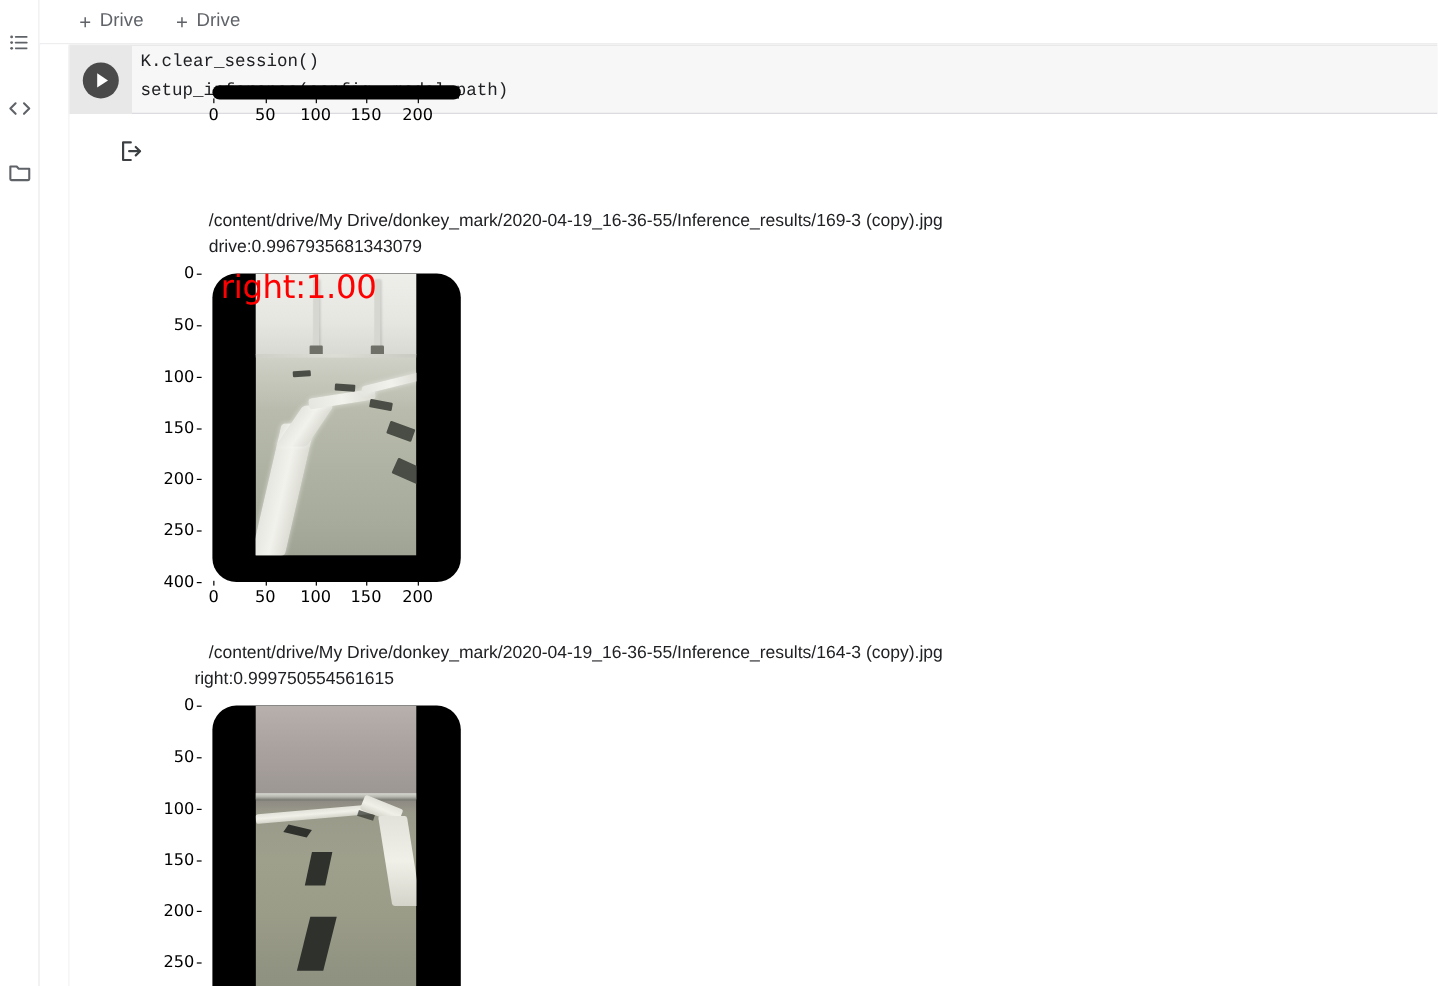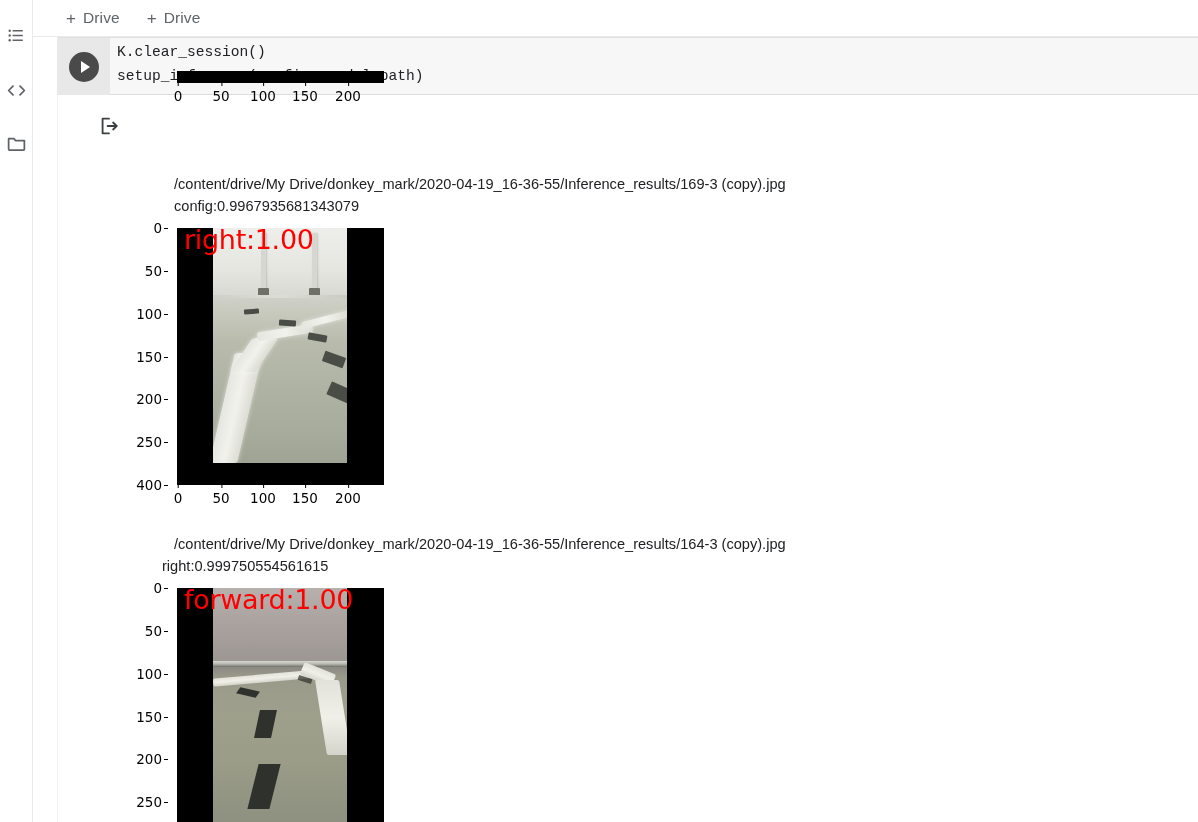--- a/index.html
+++ b/index.html
@@ -172,20 +172,21 @@
     left: 50%; top: -6px;
     width: 1px; height: 4px;
     background: #000;
   }
 
   
   .plot-box {
     position: absolute;
     background: #000000;
     overflow: hidden;
+    border-radius: 20px;
   }
   .photo {
     position: absolute;
     overflow: hidden;
   }
   .overlay-label {
     position: absolute;
     font-family: "DejaVu Sans", sans-serif;
     color: #ff0000;
     font-size: 27px;
@@ -324,21 +325,21 @@
           <div class="fig-xlabels" style="left:0; top:58px; width:300px;">
             <span class="xtick" style="left:80px;">0</span>
             <span class="xtick" style="left:123px;">50</span>
             <span class="xtick" style="left:165px;">100</span>
             <span class="xtick" style="left:207px;">150</span>
             <span class="xtick" style="left:250px;">200</span>
           </div>
         </div>
 
         <div class="out-text" style="position:absolute; left:40px; top:78px;">/content/drive/My Drive/donkey_mark/2020-04-19_16-36-55/Inference_results/169-3 (copy).jpg</div>
-        <div class="out-text" style="position:absolute; left:40px; top:100px;">config:0.9967935681343079</div>
+        <div class="out-text" style="position:absolute; left:40px; top:100px;">drive:0.9967935681343079</div>
 
         <div class="figure" style="position:absolute; left:0px; top:122px; width:330px; height:300px;">
 
           <div class="fig-ylabels" style="height:300px;">
             <span class="ytick" style="top:11px;">0</span>
             <span class="ytick" style="top:54px;">50</span>
             <span class="ytick" style="top:97px;">100</span>
             <span class="ytick" style="top:140px;">150</span>
             <span class="ytick" style="top:182px;">200</span>
             <span class="ytick" style="top:225px;">250</span>
@@ -407,21 +408,20 @@
                 <div class="s2-stripe" style="left:88px; top:80px; width:34px; height:13px; transform:rotate(22deg); border-radius:2px;"></div>
                 <div class="s2-stripe" style="left:108px; top:92px; width:24px; height:75px; transform:skewX(9deg); border-radius:2px;"></div>
 
                 <div class="s2-mark" style="left:25px; top:101px; width:20px; height:7px; transform:rotate(13deg) skewX(-22deg);"></div>
                 <div class="s2-mark" style="left:44px; top:122px; width:17px; height:28px; transform:skewX(-12deg);"></div>
                 <div class="s2-mark" style="left:40px; top:176px; width:22px; height:45px; transform:skewX(-14deg);"></div>
                 <div class="s2-mark" style="left:85px; top:89px; width:14px; height:5px; transform:rotate(18deg); opacity:.7;"></div>
               </div>
             </div>
 
-            <div class="overlay-label" style="left:7px; top:-2px;">forward:1.00</div>
           </div>
         </div>
 
       </div>
     </div>
 
   </div>
 </div>
 
 </body></html>

